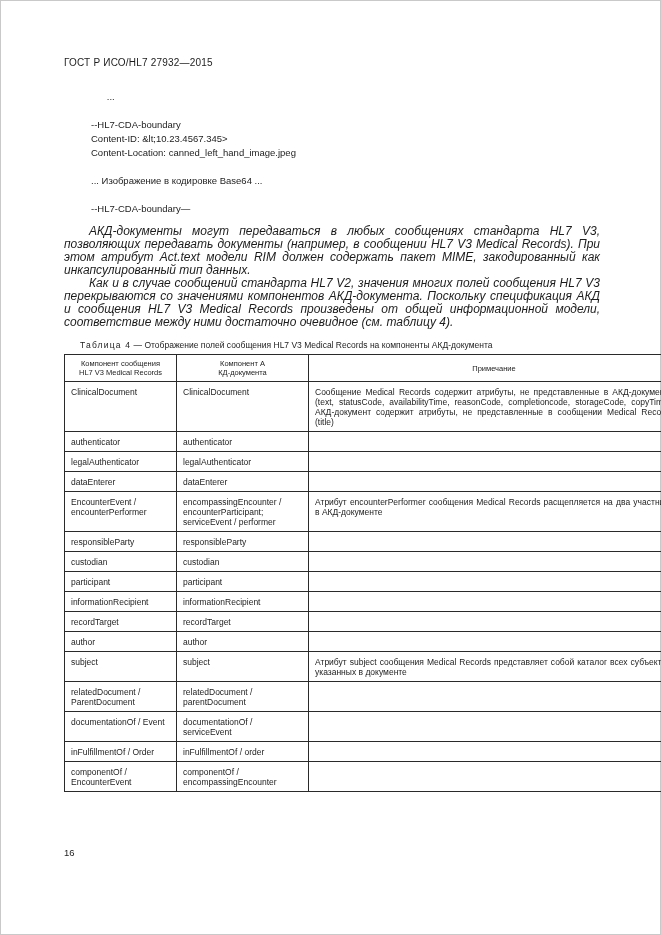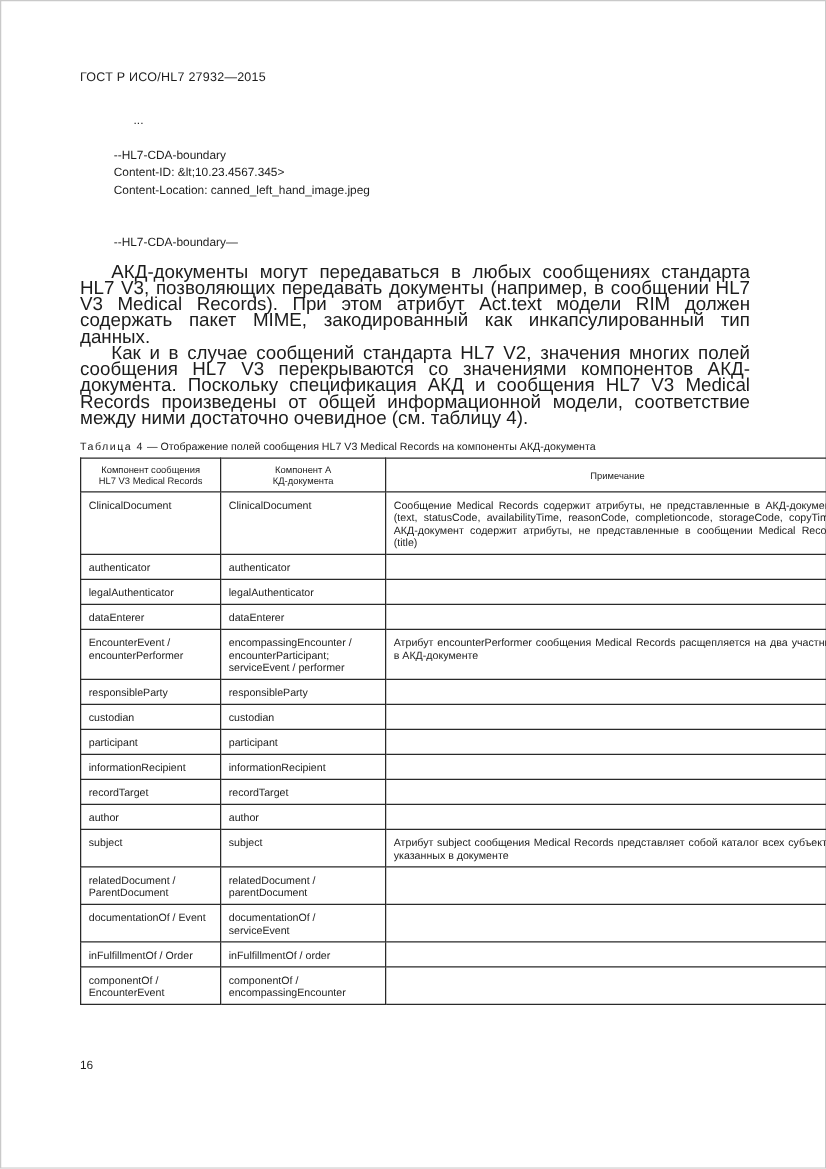--- a/index.html
+++ b/index.html
@@ -29,31 +29,32 @@
     margin-left: 27px;
     font-size: 9.5px;
     line-height: 14px;
   }
   .code-line {
     min-height: 14px;
     white-space: pre-wrap;
   }
   .paragraphs { margin-top: 9px; }
   .para {
-    font-size: 15px;
+    font-size: 12px;
     line-height: 13px;
     text-align: justify;
     text-indent: 25px;
+    font-style: italic;
   }
   .table-caption {
     margin-top: 11px;
     margin-bottom: 4px;
     font-size: 8.5px;
   }
-  .caption-label { letter-spacing: 1.2px; }
+  .caption-label { letter-spacing: 1.2px; margin-left: 16px; }
   table.mapping {
     width: 616px;
     border-collapse: collapse;
     table-layout: fixed;
   }
   table.mapping th, table.mapping td {
     border: 1px solid #2a2a2a;
   }
   table.mapping th {
     font-size: 7.5px;
@@ -88,20 +89,21 @@
 
   <div class="doc-header">ГОСТ Р ИСО/HL7 27932—2015</div>
 
   <div class="code-block">
       <div class="code-line">      ...</div>
       <div class="code-line"></div>
       <div class="code-line">--HL7-CDA-boundary</div>
       <div class="code-line">Content-ID: &amp;lt;10.23.4567.345&gt;</div>
       <div class="code-line">Content-Location: canned_left_hand_image.jpeg</div>
       <div class="code-line"></div>
+      <div class="code-line">... Изображение в кодировке Base64 ...</div>
       <div class="code-line"></div>
       <div class="code-line">--HL7-CDA-boundary—</div>
     </div>
 
   <div class="paragraphs">
     <p class="para">АКД-документы могут передаваться в любых сообщениях стандарта HL7 V3, позволяющих передавать документы (например, в сообщении HL7 V3 Medical Records). При этом атрибут Act.text модели RIM должен содержать пакет MIME, закодированный как инкапсулированный тип данных.</p>
     <p class="para">Как и в случае сообщений стандарта HL7 V2, значения многих полей сообщения HL7 V3 перекрываются со значениями компонентов АКД-документа. Поскольку спецификация АКД и сообщения HL7 V3 Medical Records произведены от общей информационной модели, соответствие между ними достаточно очевидное (см. таблицу 4).</p>
   </div>
 
   <div class="table-caption">

